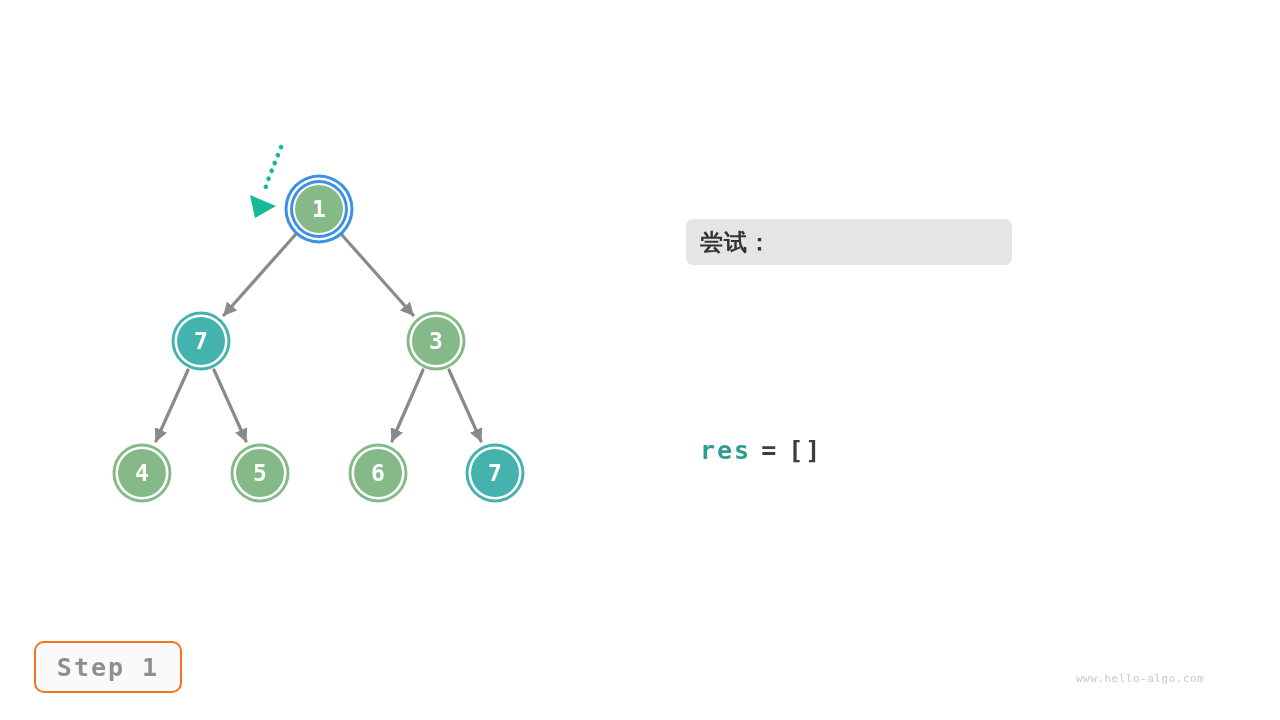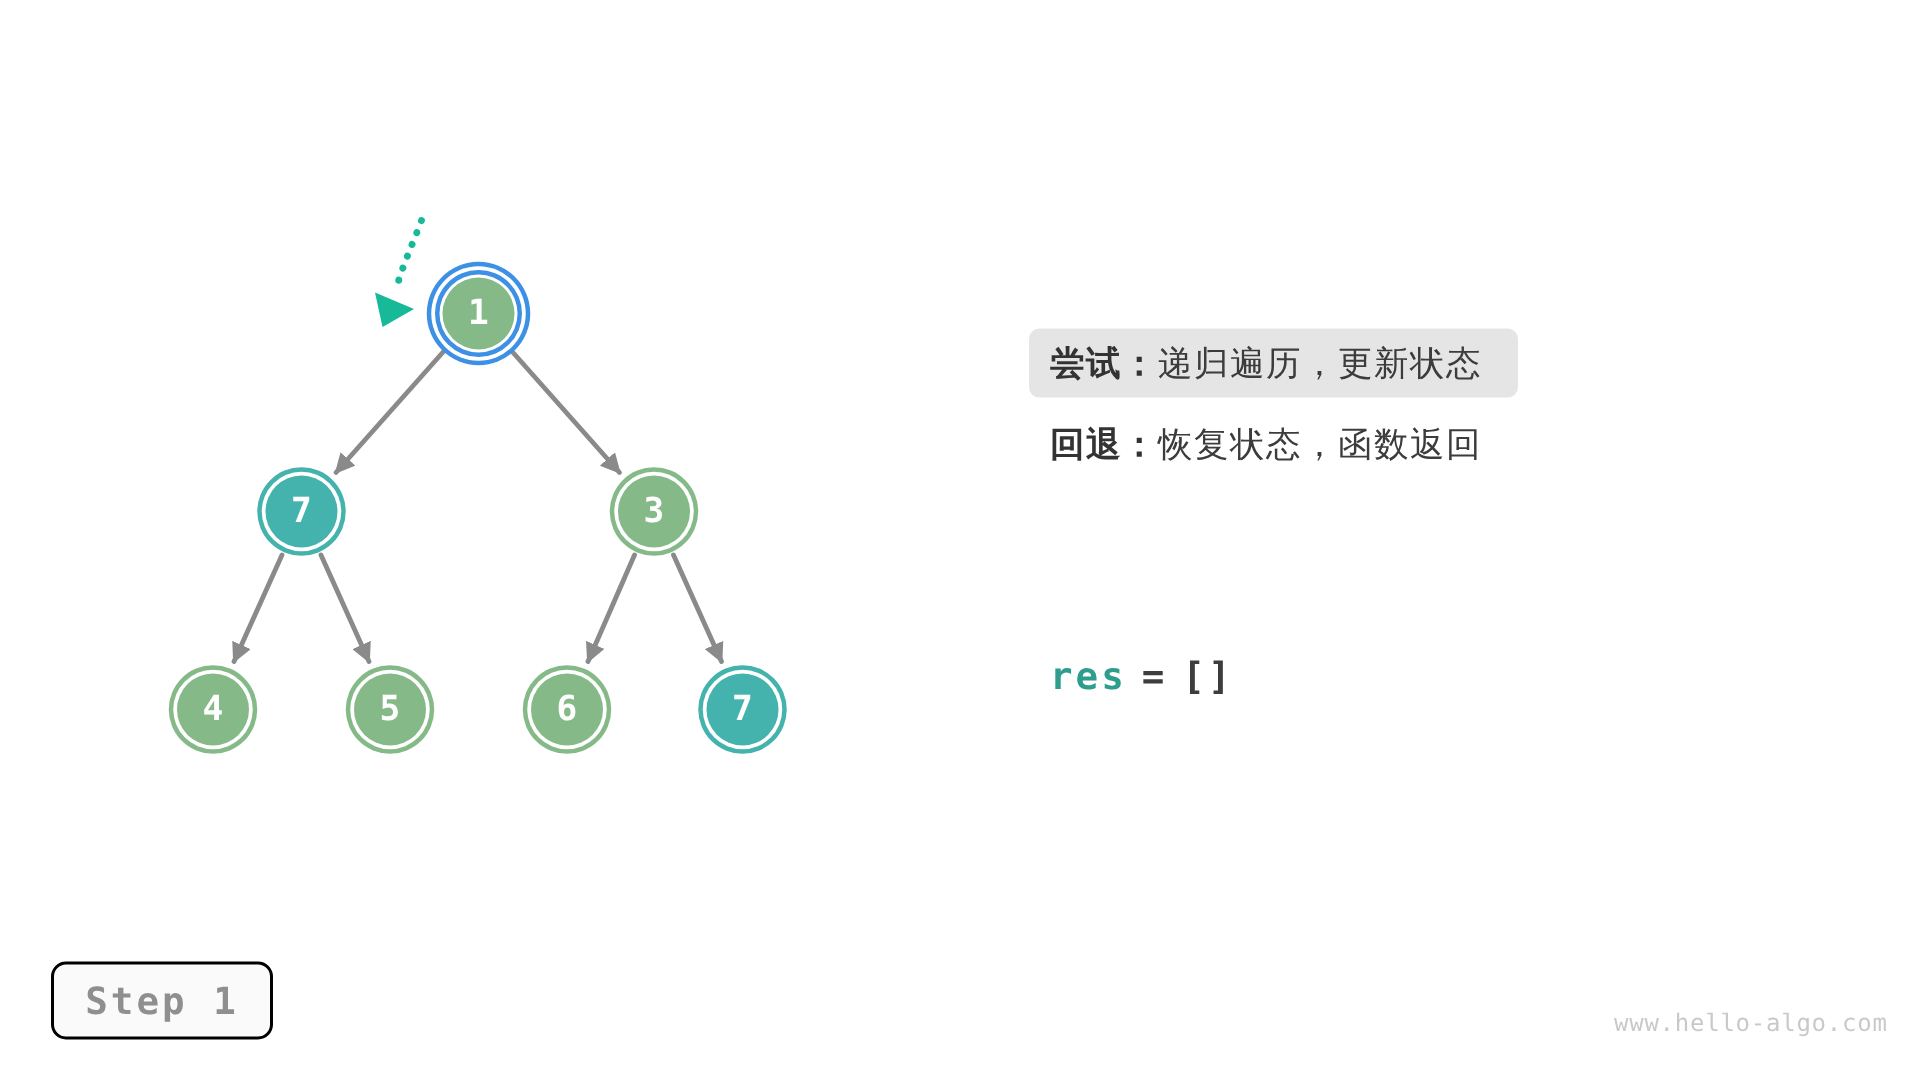--- a/index.html
+++ b/index.html
@@ -33,28 +33,28 @@
   }
   .code-path{top:330px;}
   .code-res{top:436px;}
   .code .var{font-weight:700;}
   .code-path .var{color:var(--path-blue);}
   .code-res .var{color:var(--res-teal);}
   .code .op{margin:0 10px;}
   
   .step{
     position:absolute;left:34px;top:641px;width:148px;height:52px;
-    background:#fafafa;border:2px solid #000000;border-radius:10px;box-sizing:border-box;
+    background:#fafafa;border:2px solid #f97316;border-radius:10px;box-sizing:border-box;
     display:flex;align-items:center;justify-content:center;
     font-family:"DejaVu Sans Mono",monospace;font-weight:700;font-size:25px;
     color:#8f8f8f;letter-spacing:2px;
   }
   .watermark{
     position:absolute;left:1076px;top:672px;
-    font-family:"DejaVu Sans Mono",monospace;font-size:16px;color:#c9c9c9;letter-spacing:0.5px;
+    font-family:"DejaVu Sans Mono",monospace;font-size:11px;color:#c9c9c9;letter-spacing:0.5px;
   }
 </style>
 </head>
 <body>
 
 <div class="canvas">
 
   <svg class="edges" width="1280" height="720">
     <defs>
       <marker id="arrowhead" viewBox="0 0 10 10" refX="9" refY="5" markerWidth="4.2" markerHeight="4.2" orient="auto-start-reverse">
@@ -92,24 +92,20 @@
   </div>
   <div class="node green" style="left:378px;top:473px;">
     <span>6</span>
   </div>
   <div class="node teal" style="left:495px;top:473px;">
     <span>7</span>
   </div>
 
   <div class="note note-try">
     <span class="lbl">尝试：</span>
-      <span>递归遍历，更新状态</span>
-  </div>
-  <div class="note note-back">
-    <span class="lbl">回退：</span><span>恢复状态，函数返回</span>
   </div>
 
   <div class="code code-res">
     <span class="var">res</span><span class="op">=</span><span>[]</span>
   </div>
 
   <div class="step">
     <span>Step 1</span>
   </div>
 

